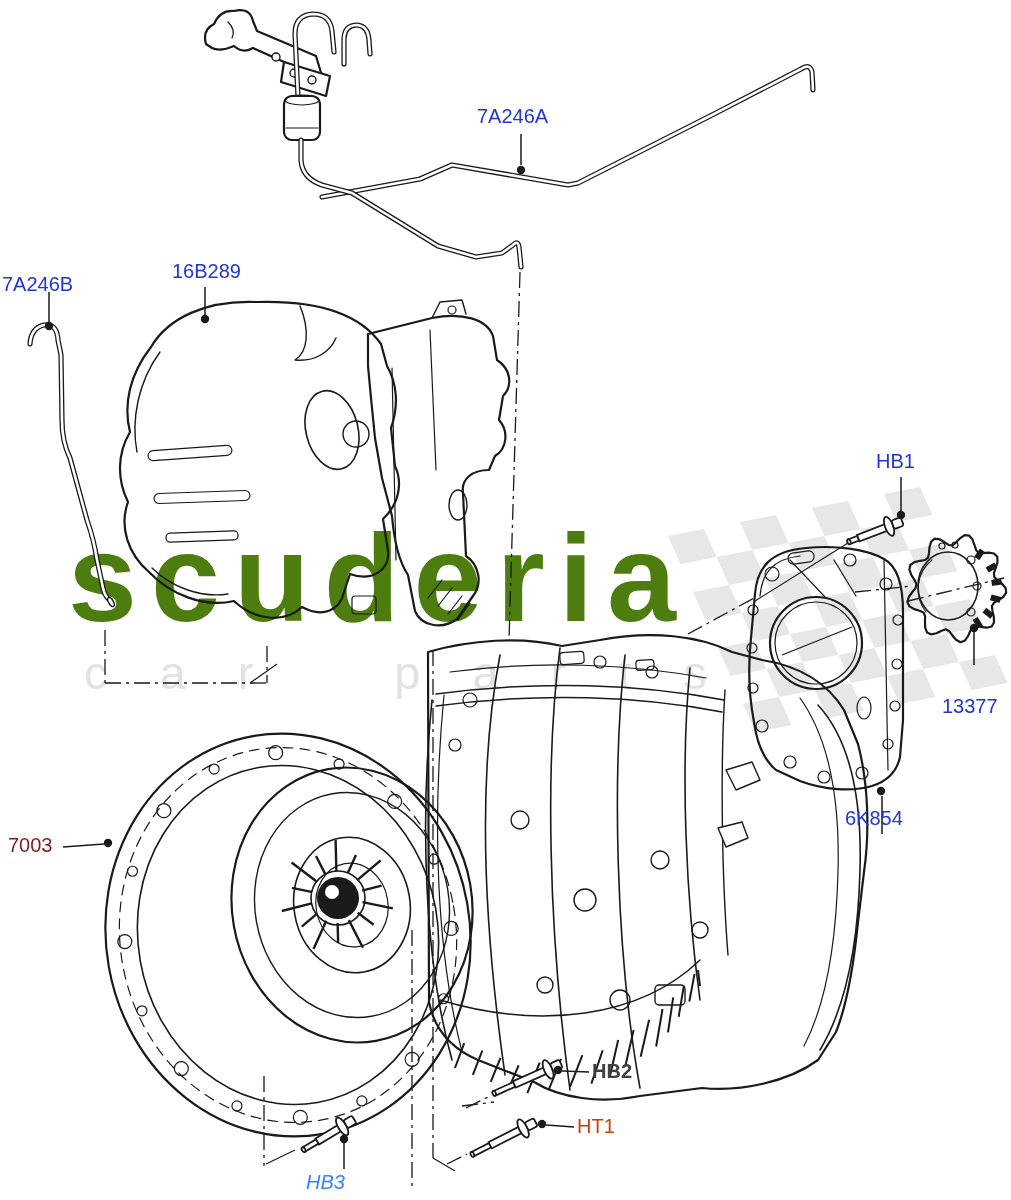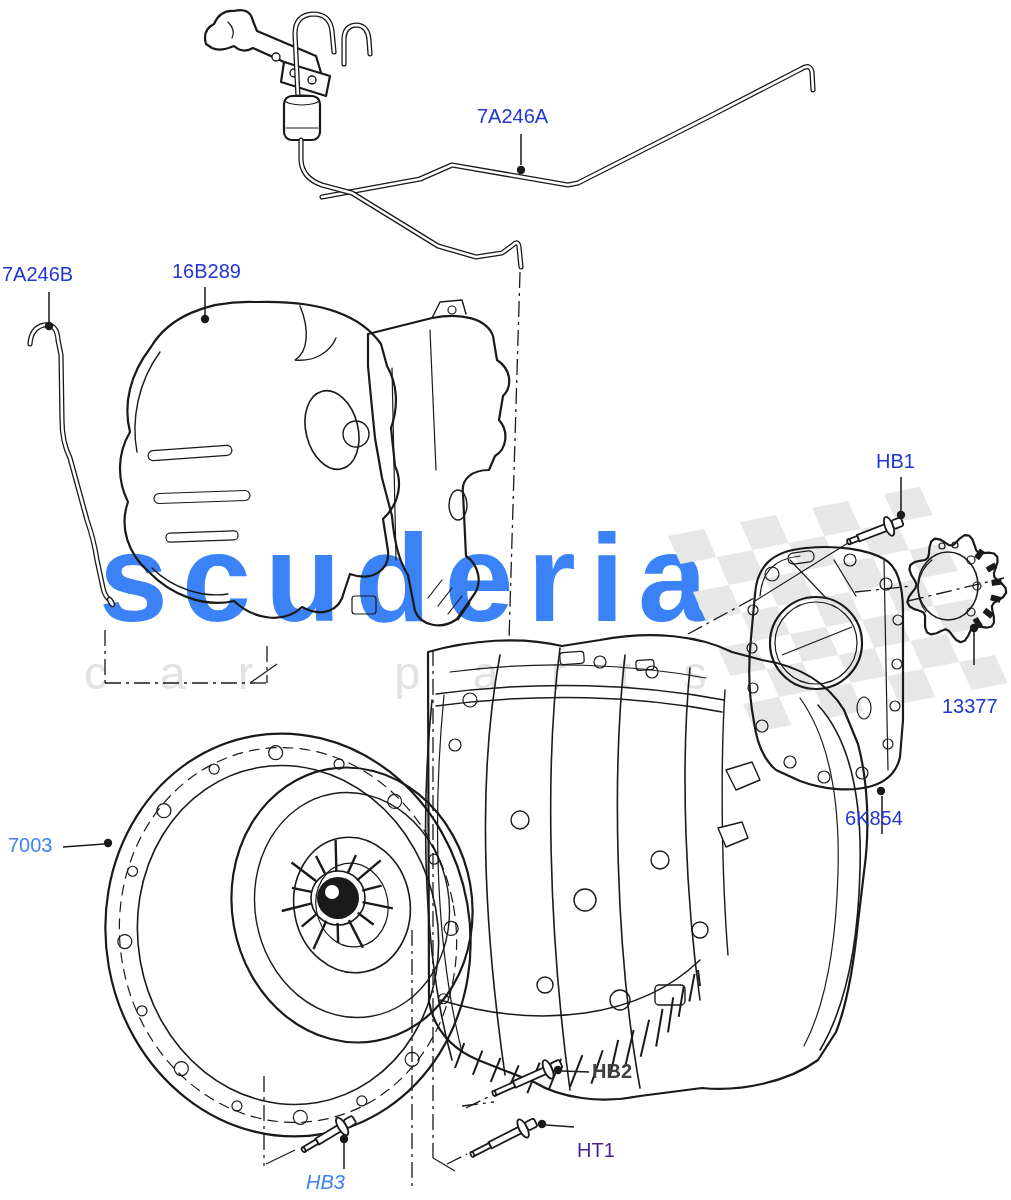--- a/index.html
+++ b/index.html
@@ -18,21 +18,21 @@
   .thin{stroke:#1a1a1a;stroke-width:1.2;fill:none}
   .tube-o{stroke:#1a1a1a;stroke-width:5.2;fill:none;stroke-linejoin:round;stroke-linecap:round}
   .tube-i{stroke:#fff;stroke-width:2.6;fill:none;stroke-linejoin:round;stroke-linecap:round}
   .whitefill{fill:#fff}
 </style>
 </head>
 <body>
 
 <div class="stage" style="background: rgb(255, 255, 255);">
 
-  <div class="wm-brand" style="color: #3b82f6; margin-left: 31px;">scuderia</div>
+  <div class="wm-brand" style="color: #4d7c0f;">scuderia</div>
   <div class="wm-tag" style="color: rgb(226, 226, 226);">car parts</div>
 
   <svg class="art" width="1011" height="1200" viewBox="0 0 1011 1200">
 
     <g id="checker-layer">
         <polygon points="668,536 704,529 716.5,557 680.5,564" fill="#e7e7e7"></polygon>
         <polygon points="740,522 776,515 788.5,543 752.5,550" fill="#e7e7e7"></polygon>
         <polygon points="812,508 848,501 860.5,529 824.5,536" fill="#e7e7e7"></polygon>
         <polygon points="884,494 920,487 932.5,515 896.5,522" fill="#e7e7e7"></polygon>
         <polygon points="716.5,557 752.5,550 765,578 729,585" fill="#e7e7e7"></polygon>
@@ -323,23 +323,23 @@
         <circle cx="558" cy="1070" r="4.2" fill="#1a1a1a"></circle>
         <line x1="574" y1="1127" x2="546" y2="1125" stroke="#1a1a1a" stroke-width="1.5"></line>
         <circle cx="542" cy="1124" r="4.2" fill="#1a1a1a"></circle>
         <line x1="344" y1="1169" x2="344" y2="1143" stroke="#1a1a1a" stroke-width="1.5"></line>
         <circle cx="344" cy="1139" r="4.2" fill="#1a1a1a"></circle>
       </g>
   </svg>
 
   <div id="labels-layer">
       <div class="part-label" style="left: 477px; top: 106px; color: rgb(33, 54, 212);">7A246A</div>
-      <div class="part-label" style="left: 2px; top: 264px; color: rgb(33, 54, 212);">7A246B</div>
+      <div class="part-label" style="left: 2px; top: 274px; color: rgb(33, 54, 212);">7A246B</div>
       <div class="part-label" style="left: 172px; top: 261px; color: rgb(33, 54, 212);">16B289</div>
       <div class="part-label" style="left: 876px; top: 451px; color: rgb(33, 54, 212);">HB1</div>
       <div class="part-label" style="left: 942px; top: 696px; color: rgb(33, 54, 212);">13377</div>
-      <div class="part-label" style="left: 8px; top: 835px; color: #3b82f6; text-align: center;">7003</div>
+      <div class="part-label" style="left: 8px; top: 835px; color: #7f1d1d; text-align: center;">7003</div>
       <div class="part-label" style="left: 845px; top: 808px; color: rgb(33, 54, 212);">6K854</div>
       <div class="part-label" style="left: 592px; top: 1061px; color: #404040; font-weight: bold;">HB2</div>
-      <div class="part-label" style="left: 577px; top: 1116px; color: #4c1d95; margin-top: 24px;">HT1</div>
+      <div class="part-label" style="left: 577px; top: 1116px; color: #c2410c;">HT1</div>
       <div class="part-label" style="left: 306px; top: 1172px; color: #3b82f6; font-style: italic;">HB3</div>
     </div>
 </div>
 
 </body></html>

